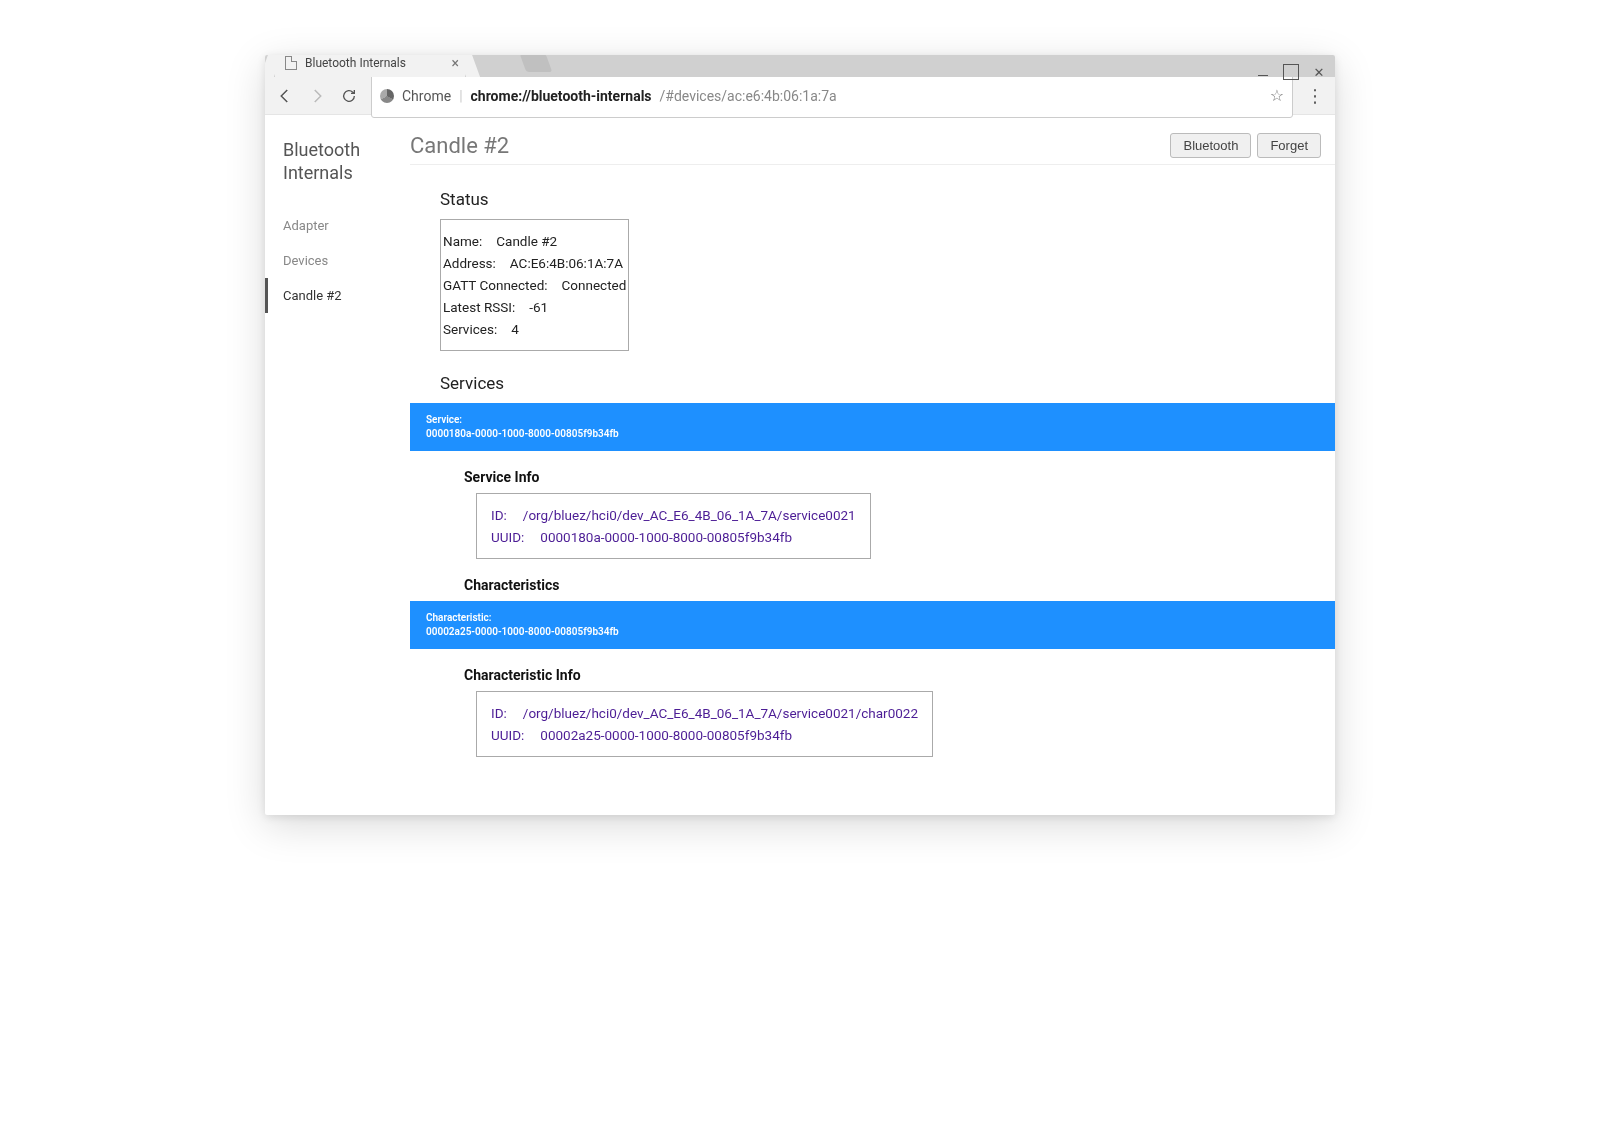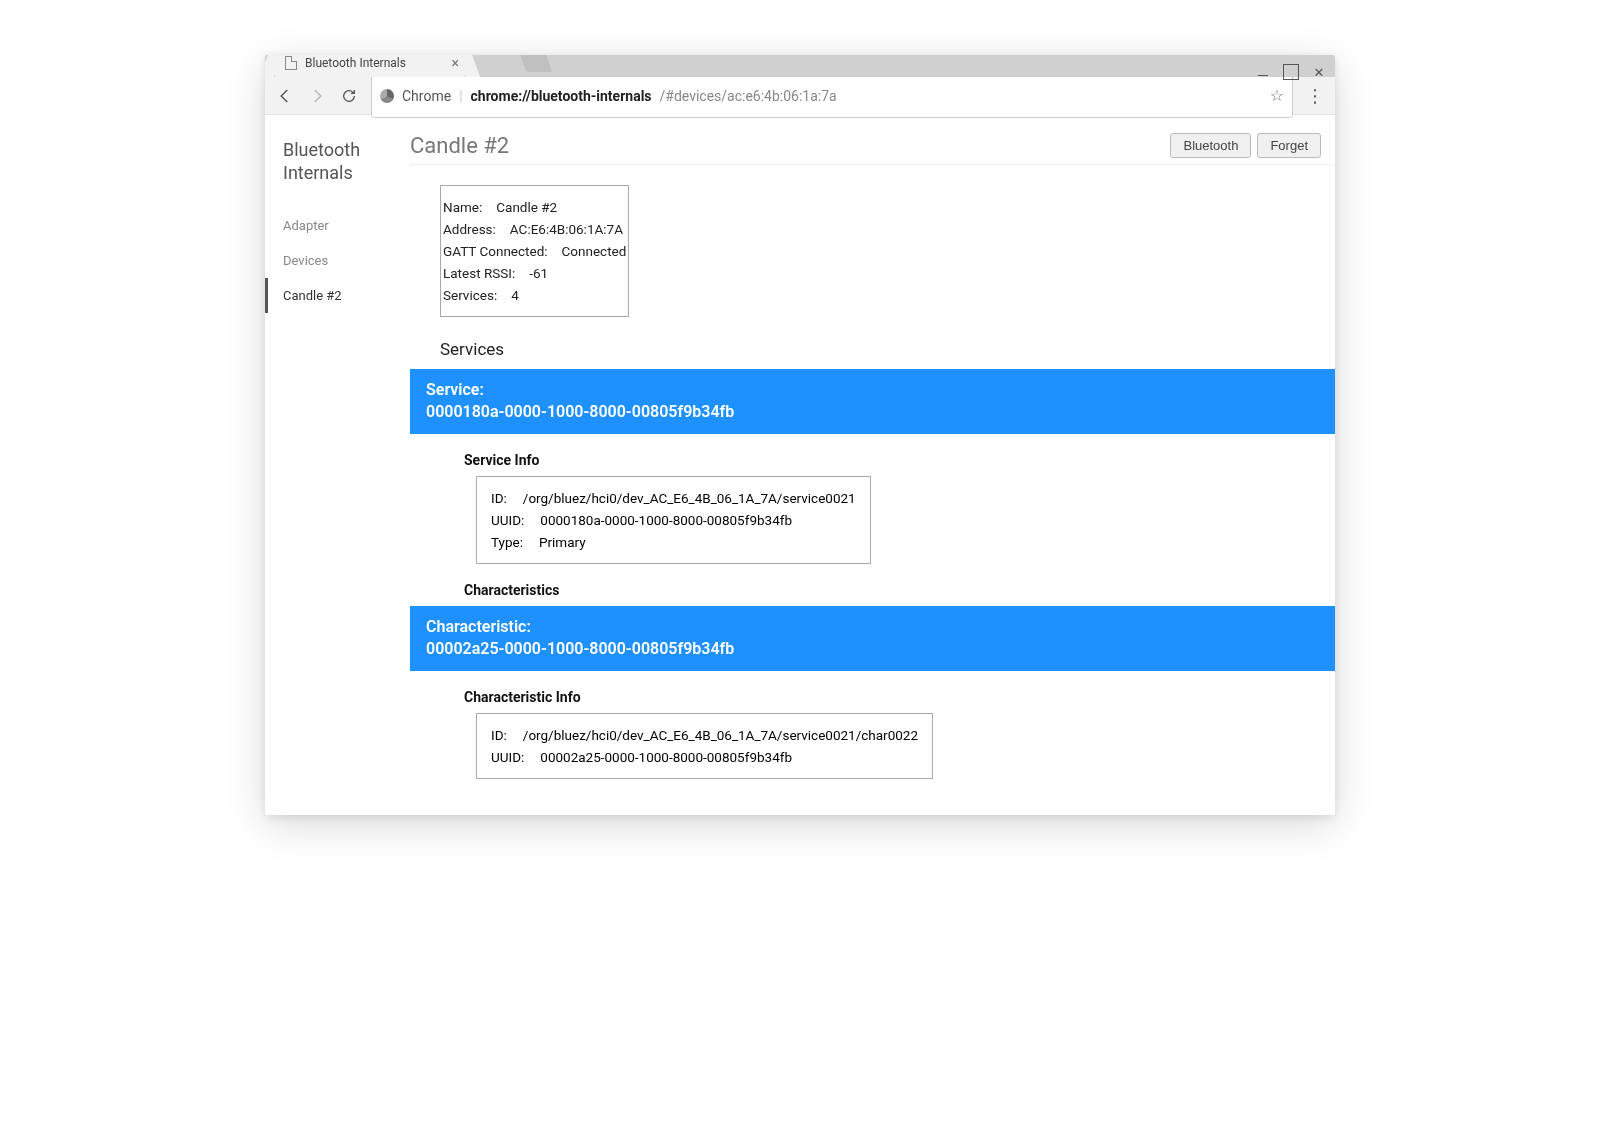--- a/index.html
+++ b/index.html
@@ -138,28 +138,28 @@
   }
   .section-h{font-size:17px; color:#222; font-weight:400; margin:4px 0 10px 0;}
   .status-box{
     border:1px solid #aaa; padding:10px 2px; display:inline-block;
     font-size:13.5px; color:#222;
   }
   .status-row{display:flex; gap:14px; padding:3px 0;}
   .status-row .k{min-width:auto;}
   .status-row .k::after{content:":";}
   .bluebar{
-    background:#1e90ff; color:#fff; padding:10px 14px; font-size:16px; line-height:1.4;
+    background:#1e90ff; color:#fff; padding:10px 14px; font-size:10px; line-height:1.4;
     margin-right:0; font-weight:600;
   }
   .bluebar .lbl{display:block;}
   .sub-h{font-size:14px; font-weight:700; margin:18px 0 8px 24px; color:#111;}
   .info-box{
     border:1px solid #aaa; padding:10px 14px; display:inline-block;
-    font-size:13.5px; color:#000000; margin-left:36px;
+    font-size:13.5px; color:#4c1d95; margin-left:36px;
   }
   .info-row{display:flex; gap:16px; padding:3px 0;}
   .info-row .k::after{content:":";} 
   .bluewrap{margin-left:-30px;}
   .bluewrap .bluebar{padding-left:16px;}
 </style>
 </head>
 <body>
 
 <div class="window">
@@ -221,20 +221,21 @@
       <div class="page-header">
         <div class="page-title">Candle #2</div>
         <div class="hdr-buttons">
           <button class="hdr-btn">Bluetooth</button>
           <button class="hdr-btn">Forget</button>
         </div>
       </div>
 
       <div class="scroll">
         
+        <div class="section-h">Status</div>
         <div class="status-box">
           <div class="status-row">
               <span class="k">Name</span>
               <span>Candle #2</span>
             </div>
           <div class="status-row">
               <span class="k">Address</span>
               <span>AC:E6:4B:06:1A:7A</span>
             </div>
           <div class="status-row">
@@ -262,24 +263,20 @@
         <div class="sub-h">Service Info</div>
         <div class="info-box">
           <div class="info-row">
               <span class="k">ID</span>
               <span>/org/bluez/hci0/dev_AC_E6_4B_06_1A_7A/service0021</span>
             </div>
           <div class="info-row">
               <span class="k">UUID</span>
               <span>0000180a-0000-1000-8000-00805f9b34fb</span>
             </div>
-          <div class="info-row">
-              <span class="k">Type</span>
-              <span>Primary</span>
-            </div>
         </div>
 
         
         <div class="sub-h">Characteristics</div>
         <div class="bluewrap">
           <div class="bluebar">
             <span class="lbl">Characteristic:</span>
             <span>00002a25-0000-1000-8000-00805f9b34fb</span>
           </div>
         </div>

